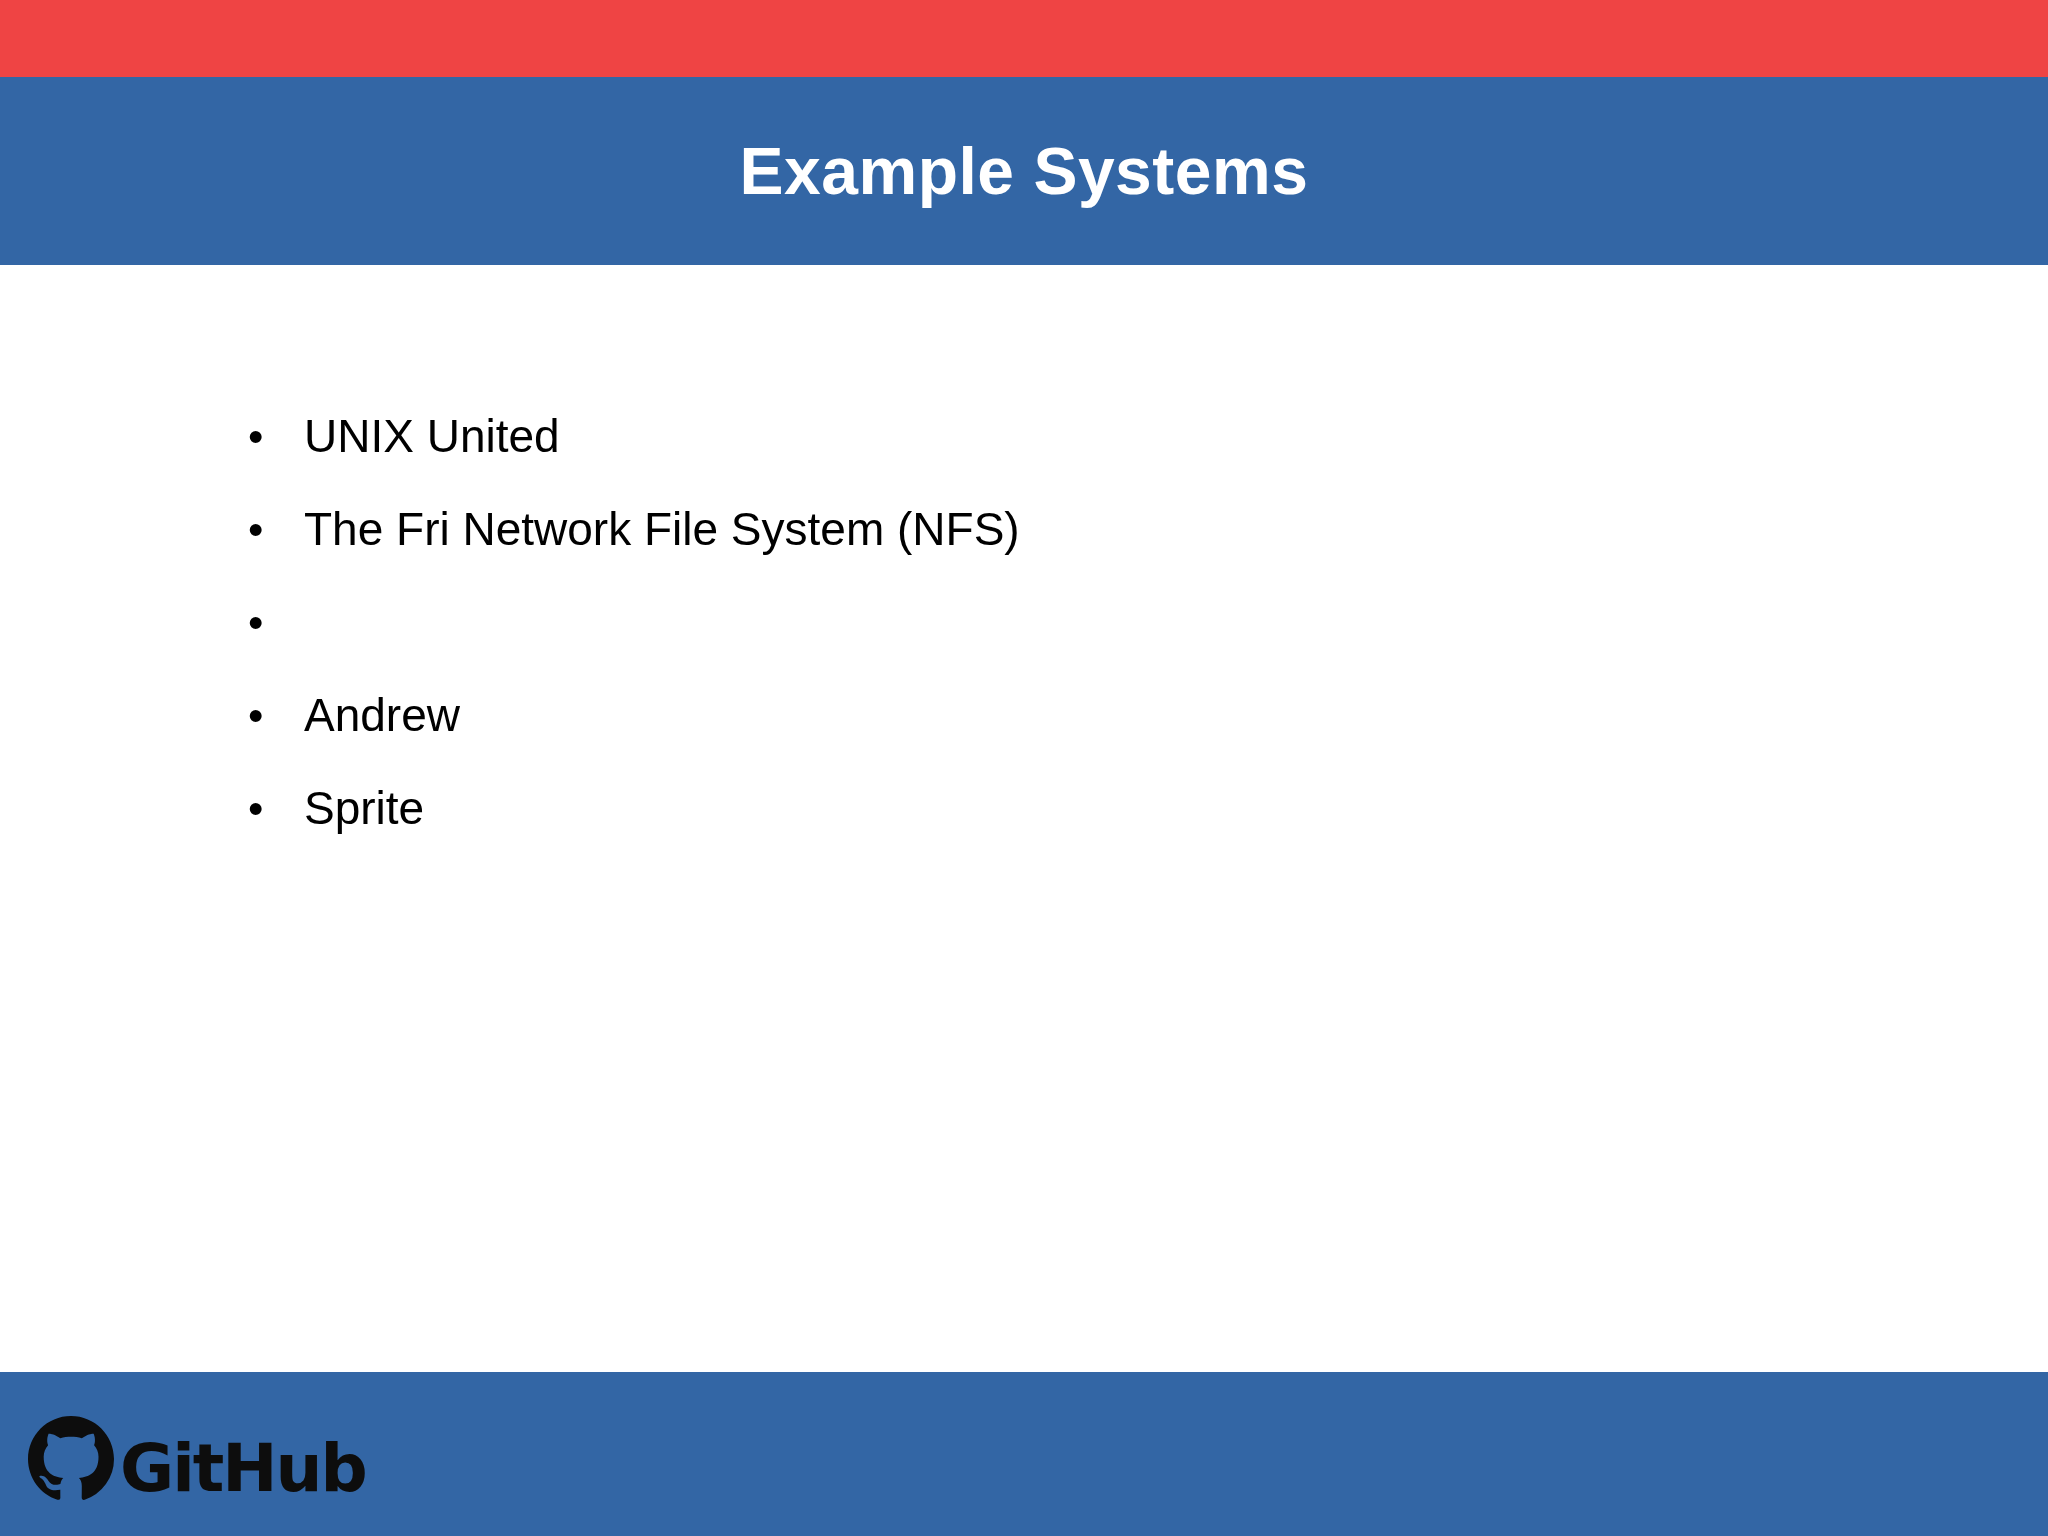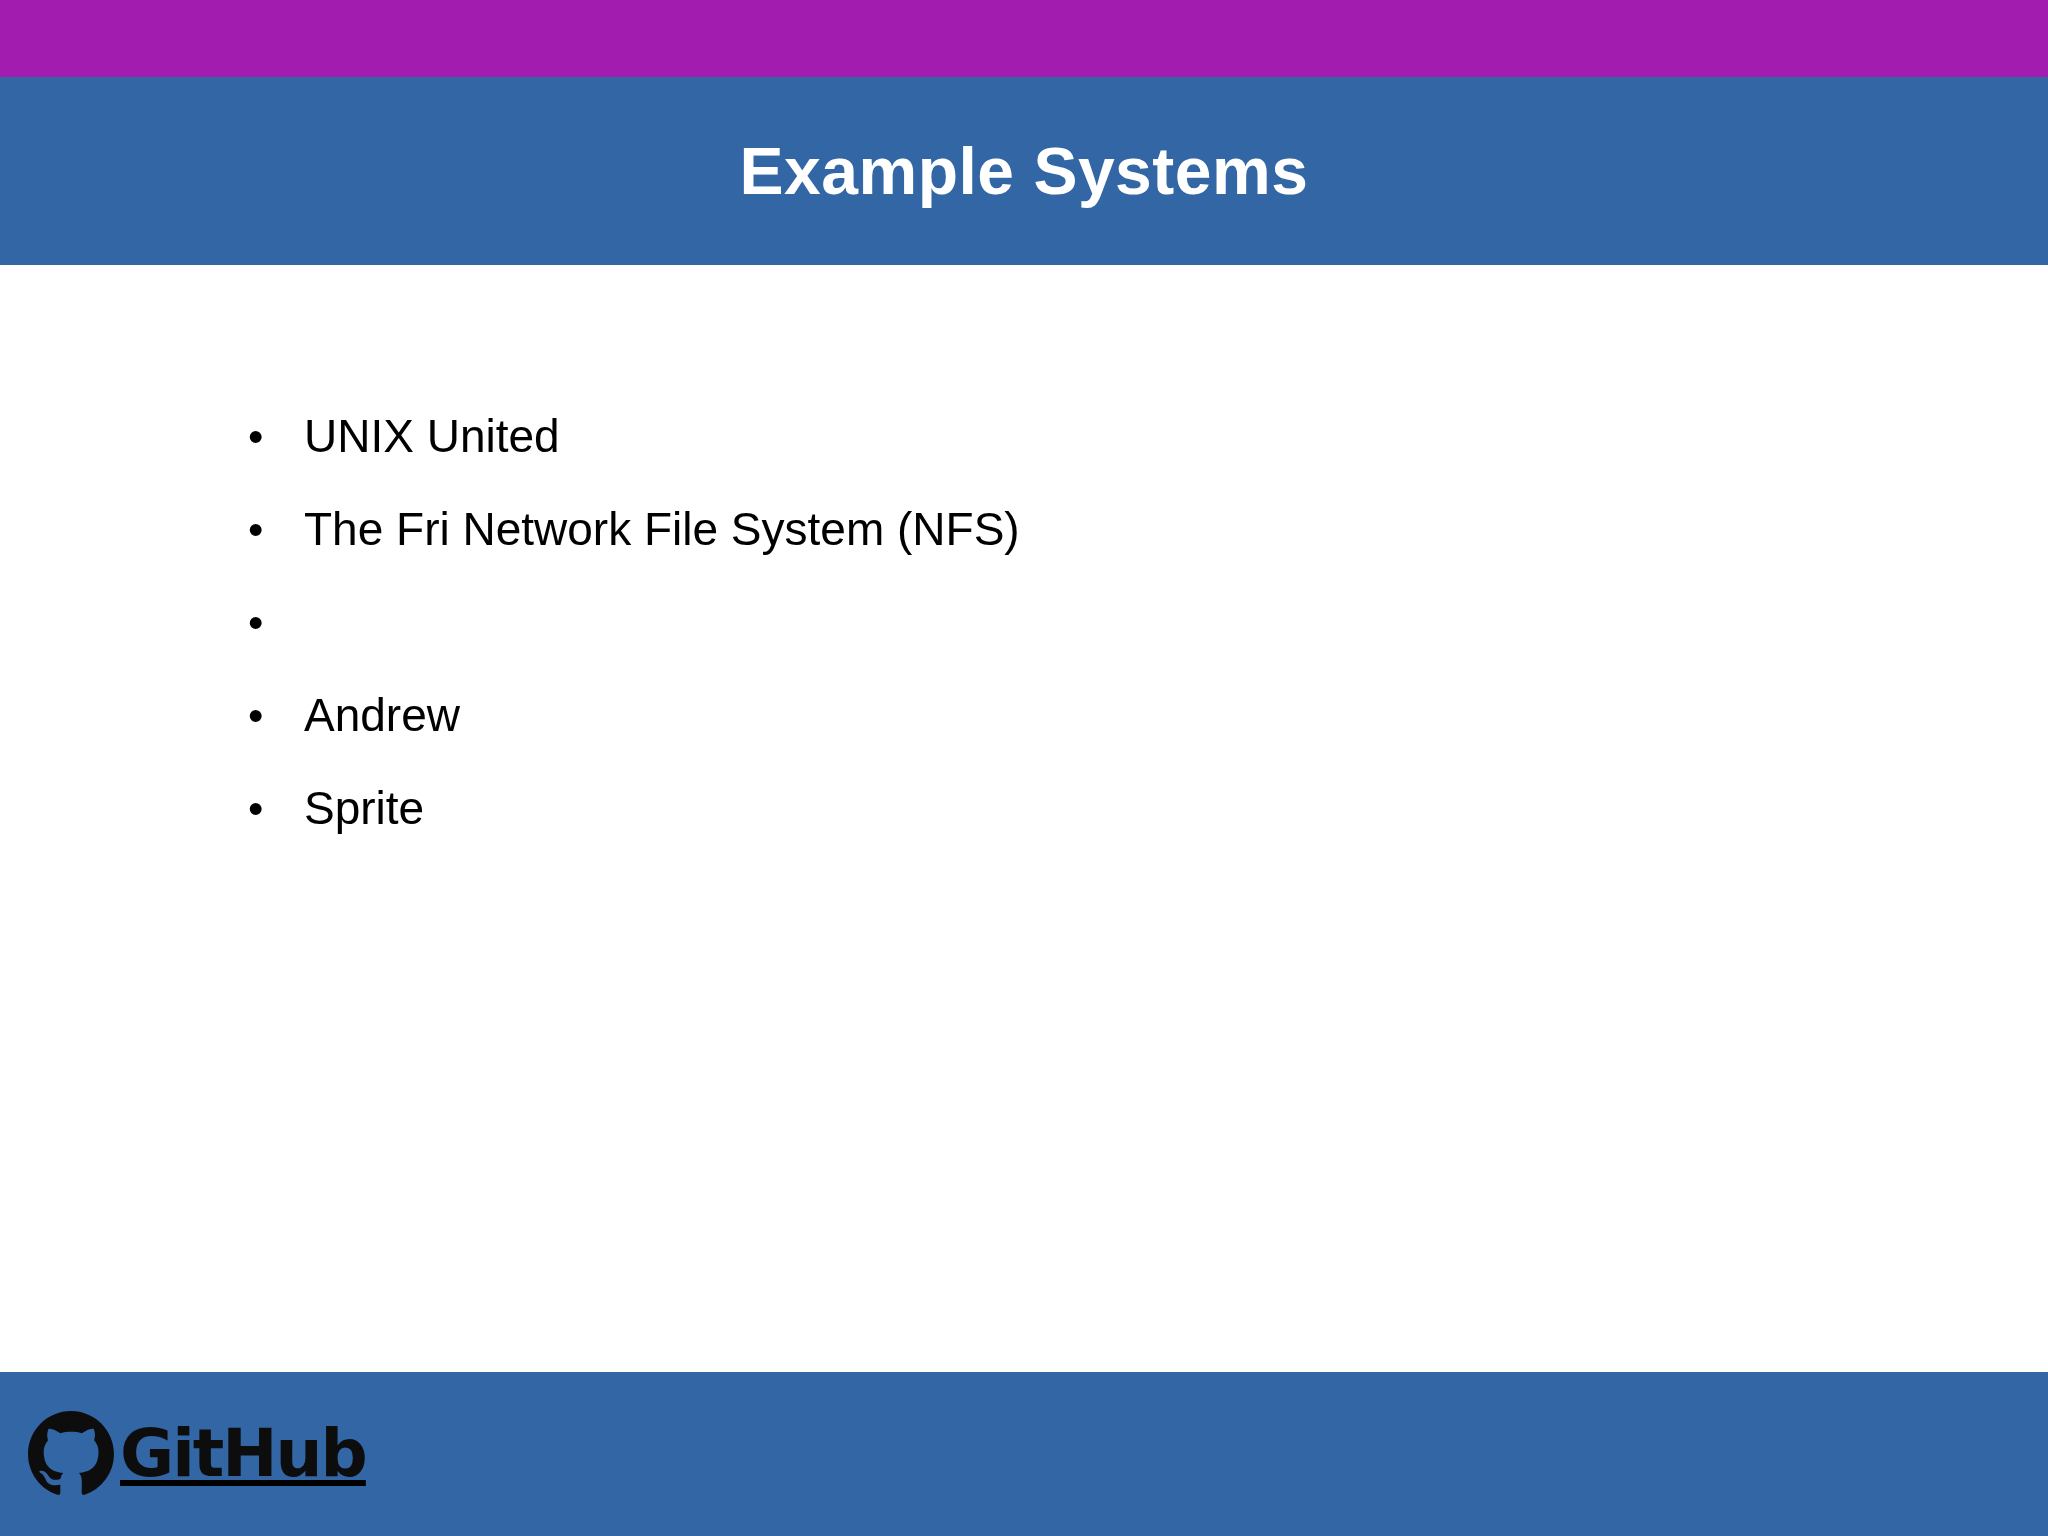--- a/index.html
+++ b/index.html
@@ -10,21 +10,21 @@
     height: 1536px;
     overflow: hidden;
     background: #ffffff;
     font-family: "Liberation Sans", sans-serif;
   }
 
   .slide {
     position: relative;
     width: 2048px;
     height: 1536px;
-    background: #a21caf;
+    background: #ef4444;
   }
 
   
   .title-bar {
     position: absolute;
     left: 0;
     top: 77px;
     width: 2048px;
     height: 188px;
     background: #3366A5;
@@ -95,23 +95,22 @@
     width: 2048px;
     height: 164px;
     background: #3366A5;
   }
 
   .gh-logo {
     position: absolute;
     left: 28px;
     top: 34px;
     display: flex;
-    align-items: center;
+    align-items: flex-end;
     height: 96px;
-    text-decoration: underline;
   }
 
   .gh-mark {
     width: 86px;
     height: 86px;
     display: block;
   }
 
   .gh-wordmark {
     margin-left: 6px;

